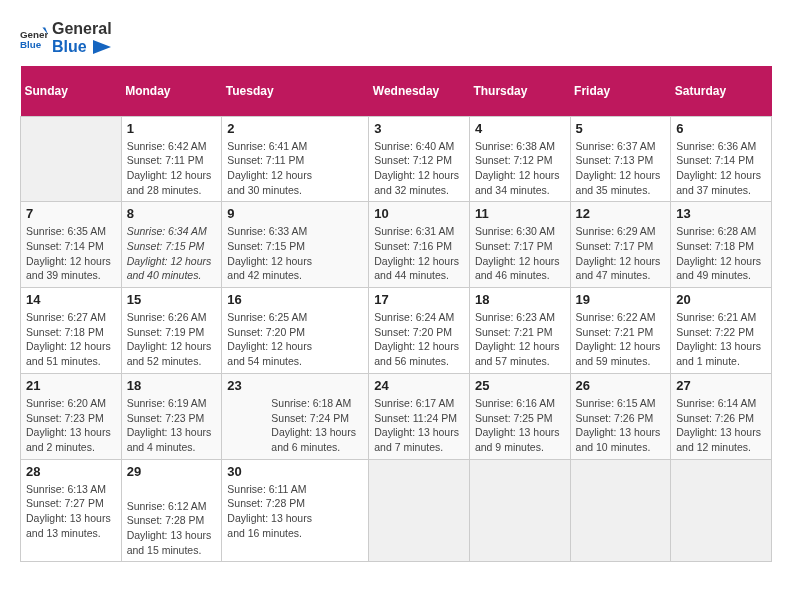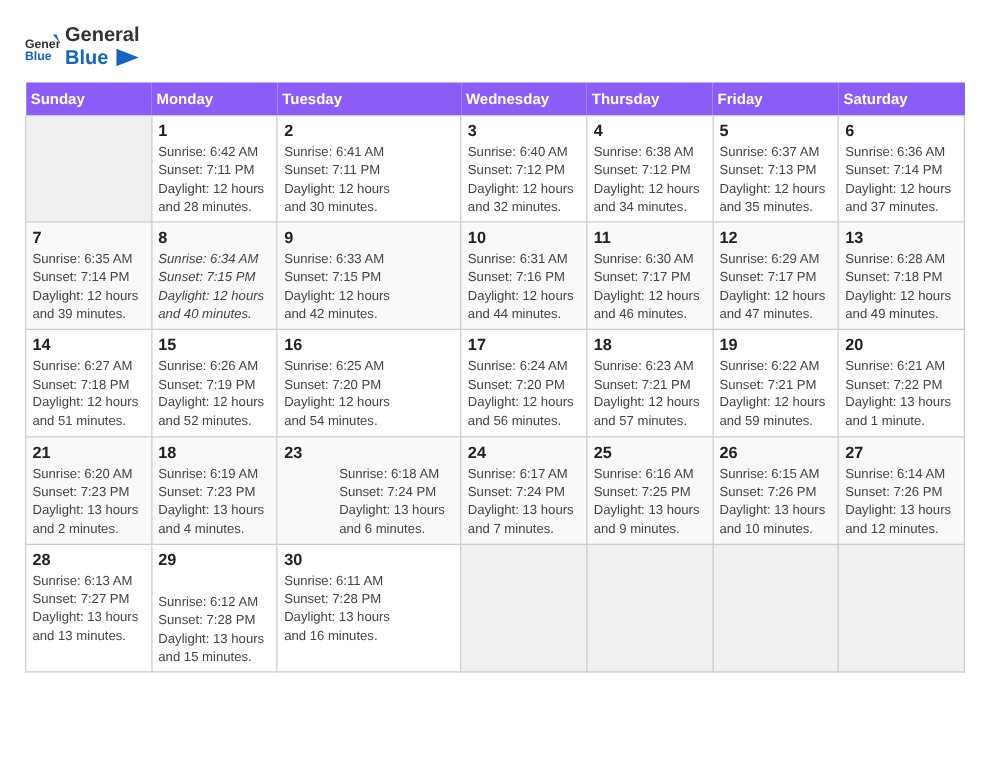--- a/index.html
+++ b/index.html
@@ -36,23 +36,23 @@
     .sub-title {
       font-size: 16px;
       color: #555;
     }
     table {
       width: 100%;
       border-collapse: collapse;
       font-size: 11px;
     }
     thead tr th {
-      background-color: #8b5cf6;
+      background-color: #be185d;
       color: #fff;
-      padding: 6px 4px;
+      padding: 18px 4px;
       text-align: left;
       font-size: 12px;
       font-weight: bold;
     }
     tbody tr td {
       border: 1px solid #ccc;
       padding: 4px 5px;
       vertical-align: top;
       min-height: 70px;
       background: #fff;
@@ -281,21 +281,21 @@
         <td>
           <div class="day-num">23</div>
           <div class="day-detail" style="white-space: pre-line; margin-left: 44px;">Sunrise: 6:18 AM
 Sunset: 7:24 PM
 Daylight: 13 hours
 and 6 minutes.</div>
         </td>
         <td>
           <div class="day-num">24</div>
           <div class="day-detail" style="white-space: pre-line;">Sunrise: 6:17 AM
-Sunset: 7:24 PM
+Sunset: 11:24 PM
 Daylight: 13 hours
 and 7 minutes.</div>
         </td>
         <td>
           <div class="day-num">25</div>
           <div class="day-detail" style="white-space: pre-line;">Sunrise: 6:16 AM
 Sunset: 7:25 PM
 Daylight: 13 hours
 and 9 minutes.</div>
         </td>

